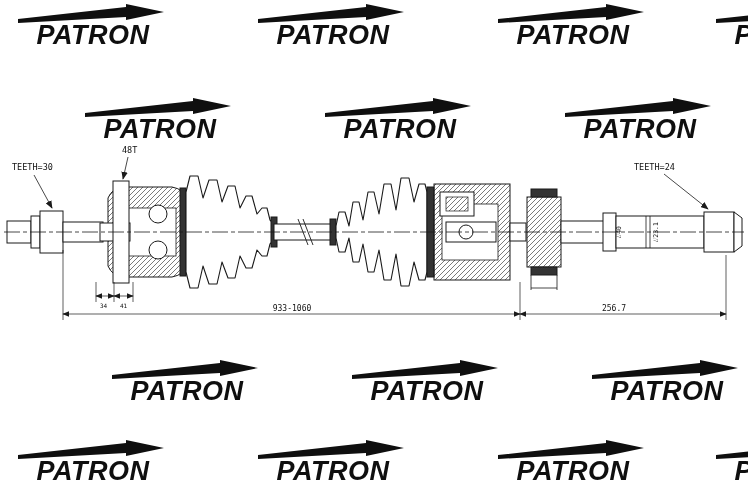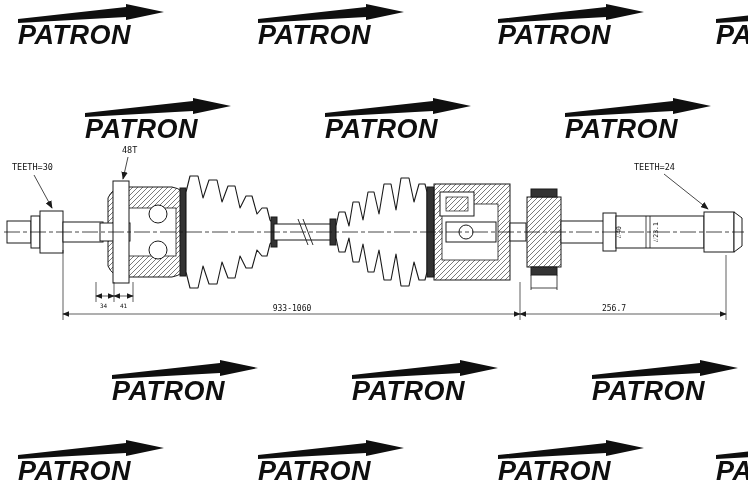--- a/index.html
+++ b/index.html
@@ -8,20 +8,21 @@
     background:#ffffff;
     overflow:hidden;
     position:relative;
     font-family:"Liberation Sans", sans-serif;
   }
   .wm{
     position:absolute;
     width:150px;
     z-index:0;
     user-select:none;
+    text-align:center;
   }
   .wm svg{display:block;}
   .wm-text{
     font-family:"Liberation Sans", sans-serif;
     font-weight:700;
     font-style:italic;
     font-size:27px;
     line-height:1;
     letter-spacing:.5px;
     color:#0f0f0f;

